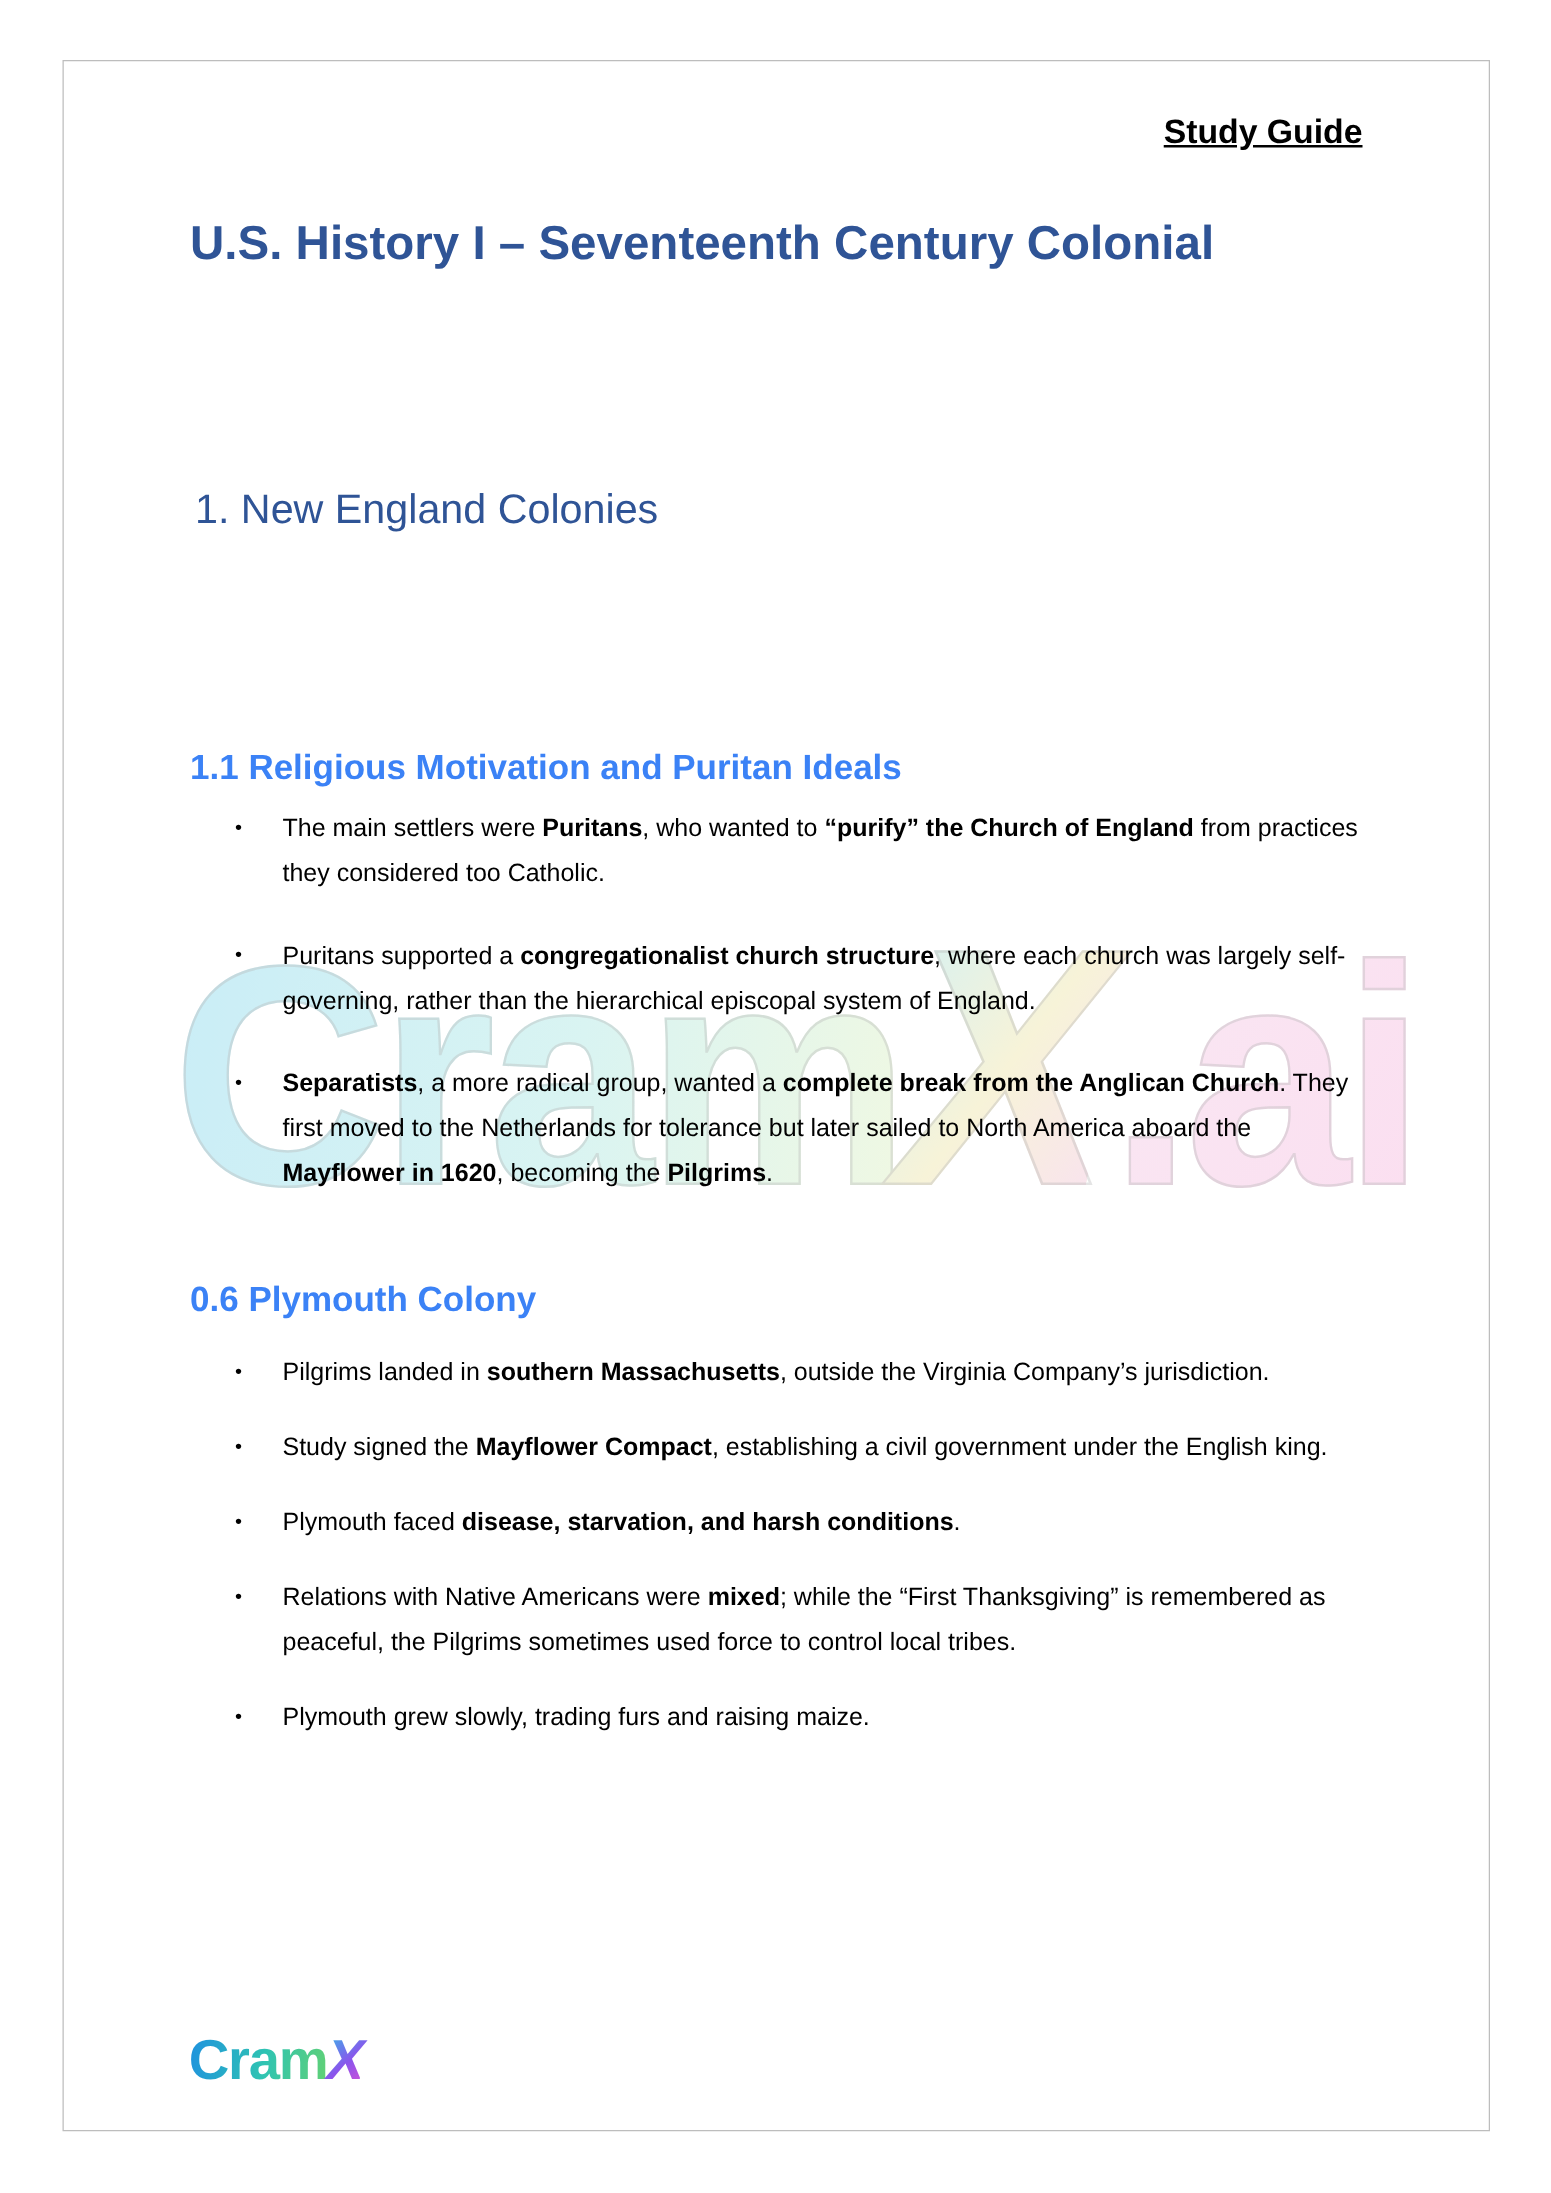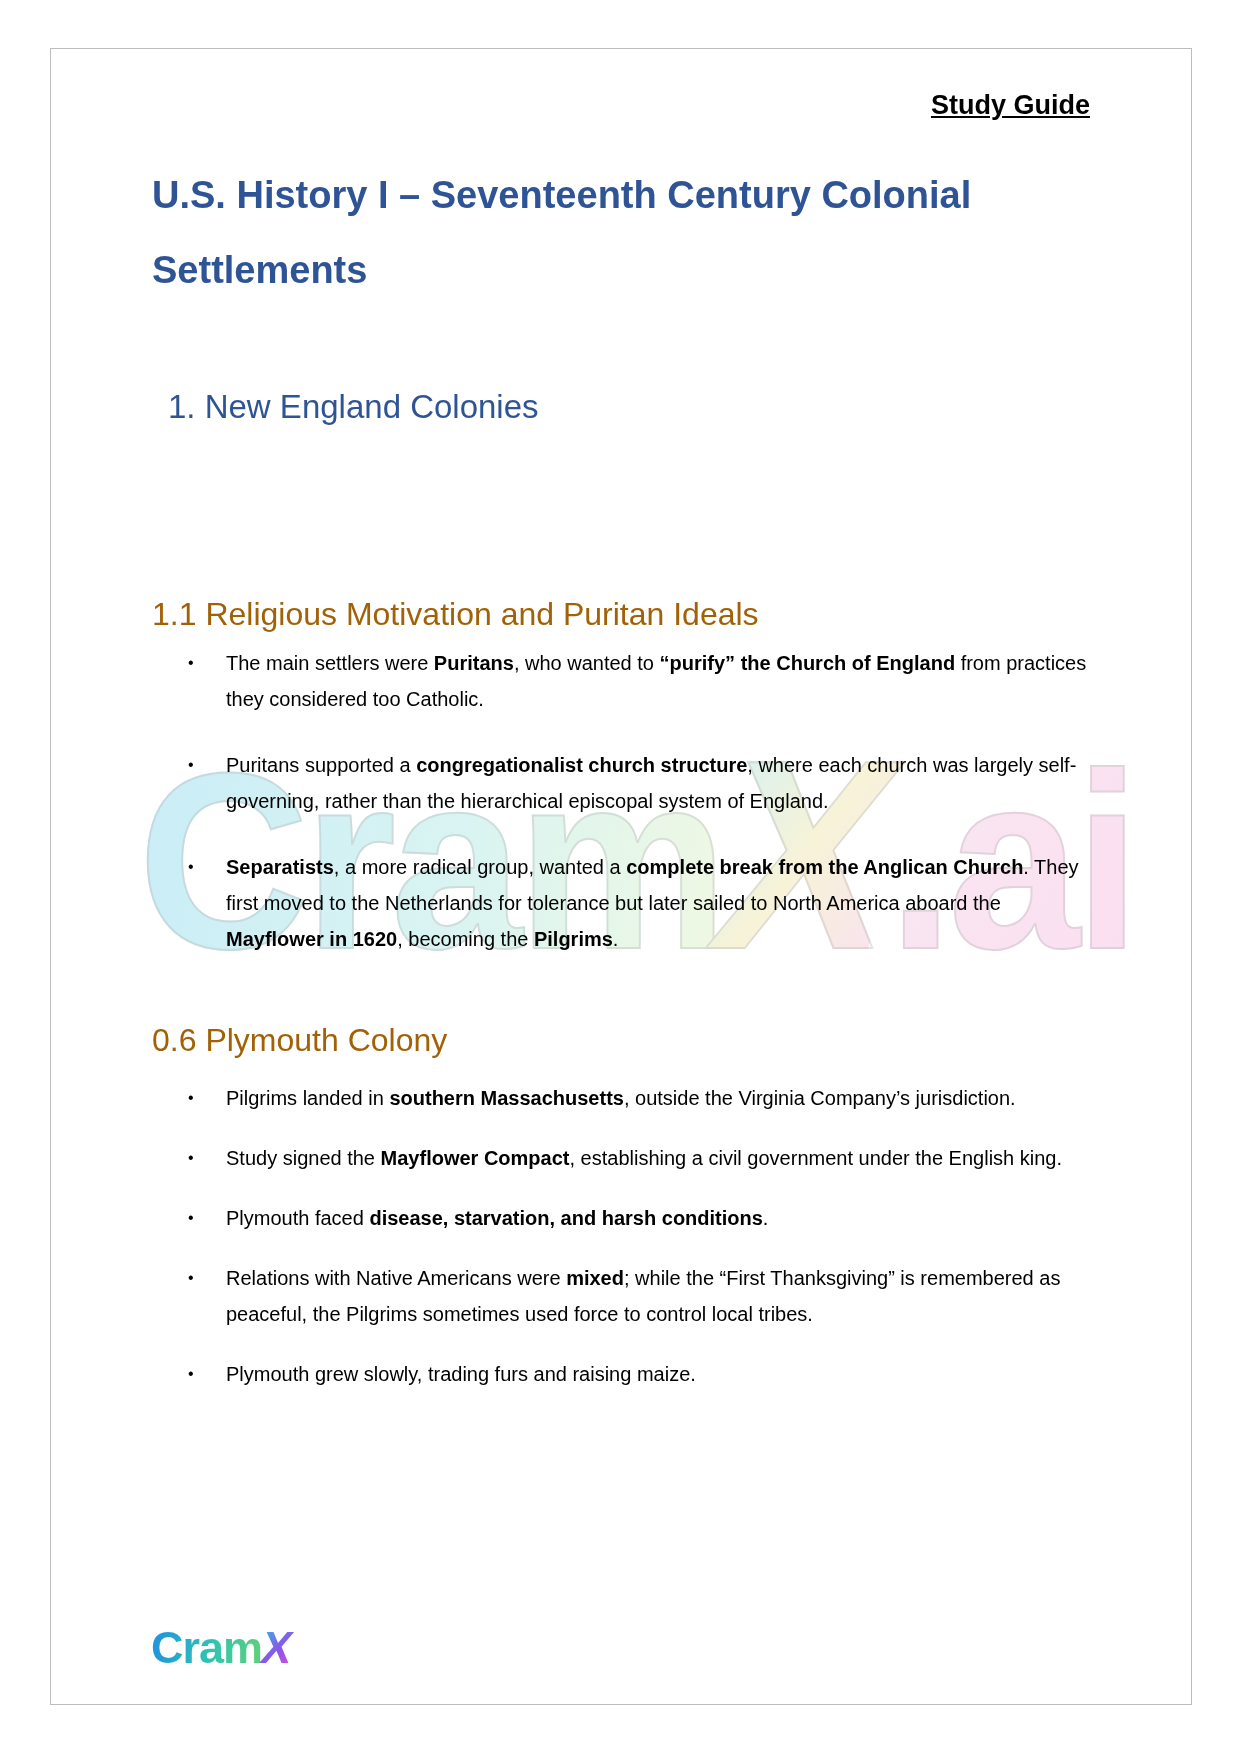--- a/index.html
+++ b/index.html
@@ -58,41 +58,41 @@
   .doc-title {
     position: absolute;
     left: 152px; top: 158px;
     max-width: 930px;
     font-size: 38px;
     color: #2F5496;
   }
   .doc-title div { line-height: 75px; font-weight: bold; }
   .h1 {
     position: absolute;
-    left: 168px; top: 387px;
+    left: 156px; top: 387px;
     margin: 0;
     font-size: 33px; font-weight: normal;
     line-height: 40px;
     color: #2F5496;
   }
   .intro {
     position: absolute;
     left: 152px; top: 443px;
     margin: 0;
     width: 950px;
     font-size: 19px;
     line-height: 36px;
   }
   .h2 {
     position: absolute;
     left: 152px;
     margin: 0;
-    font-size: 32px; font-weight: normal;
+    font-size: 28px; font-weight: bold;
     line-height: 32px;
-    color: #a16207;
+    color: #3b82f6;
   }
   .h2-11 { top: 598px; }
   .h2-12 { top: 1024px; }
   .bullets {
     position: absolute;
     left: 188px;
     margin: 0; padding: 0;
     list-style: none;
     width: 913px;
   }
@@ -143,21 +143,20 @@
   <div class="watermark" aria-hidden="true">
     <span class="wm-cram">Cram</span><span class="wm-x">X</span><span class="wm-ai">.ai</span>
   </div>
 
   <div class="content-layer">
 
     <div class="header-label">Study Guide</div>
 
     <div class="doc-title">
       <div>U.S. History I – Seventeenth Century Colonial</div>
-      <div>Settlements</div>
     </div>
 
     <h1 class="h1">1. New England Colonies</h1>
 
 
     <h2 class="h2 h2-11">1.1 Religious Motivation and Puritan Ideals</h2>
 
     <ul class="bullets list-1">
         <li class="bullet-item">
           <span class="bullet-marker">•</span>

